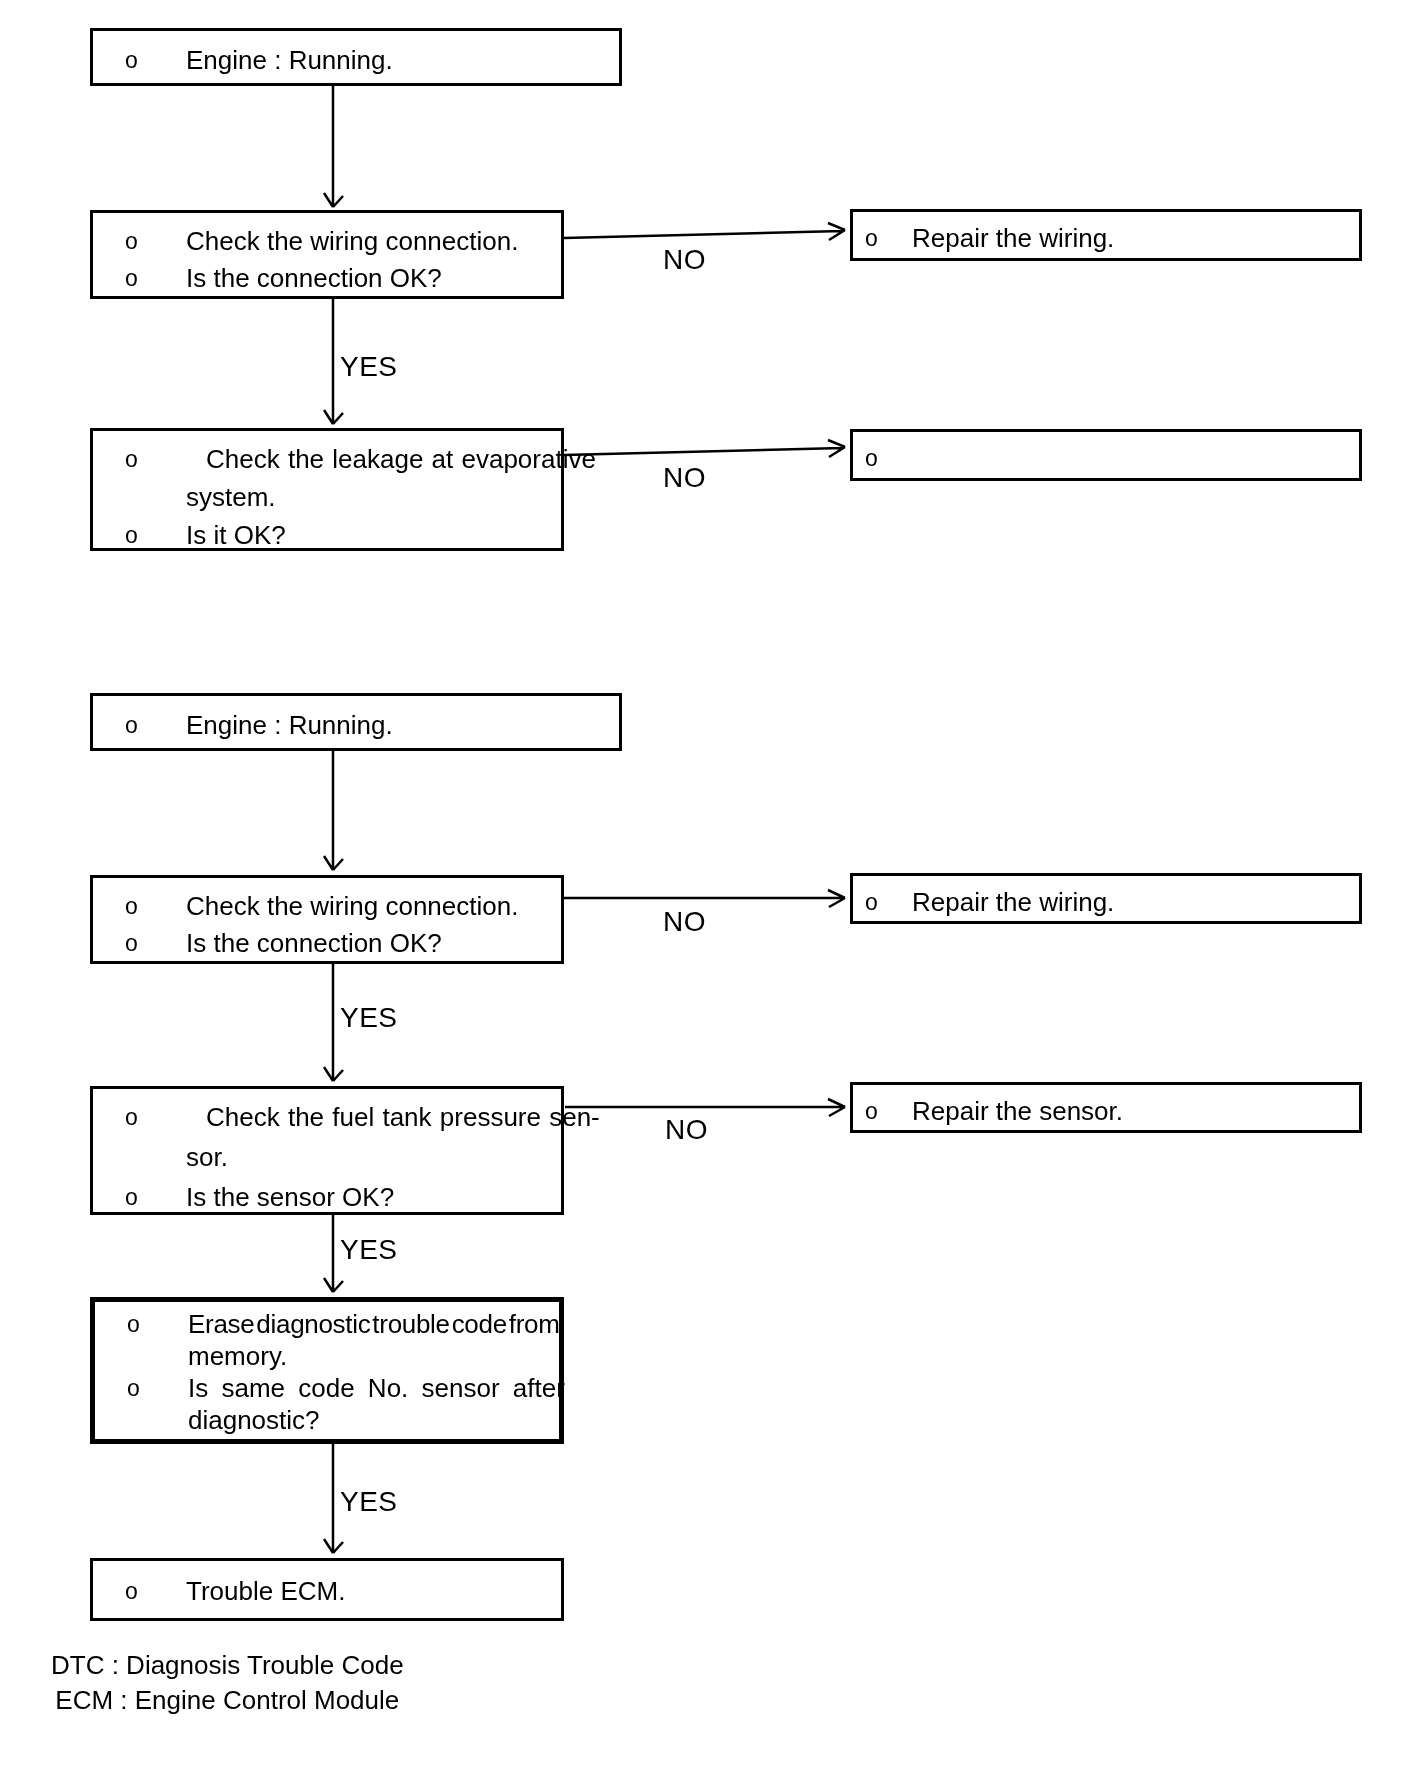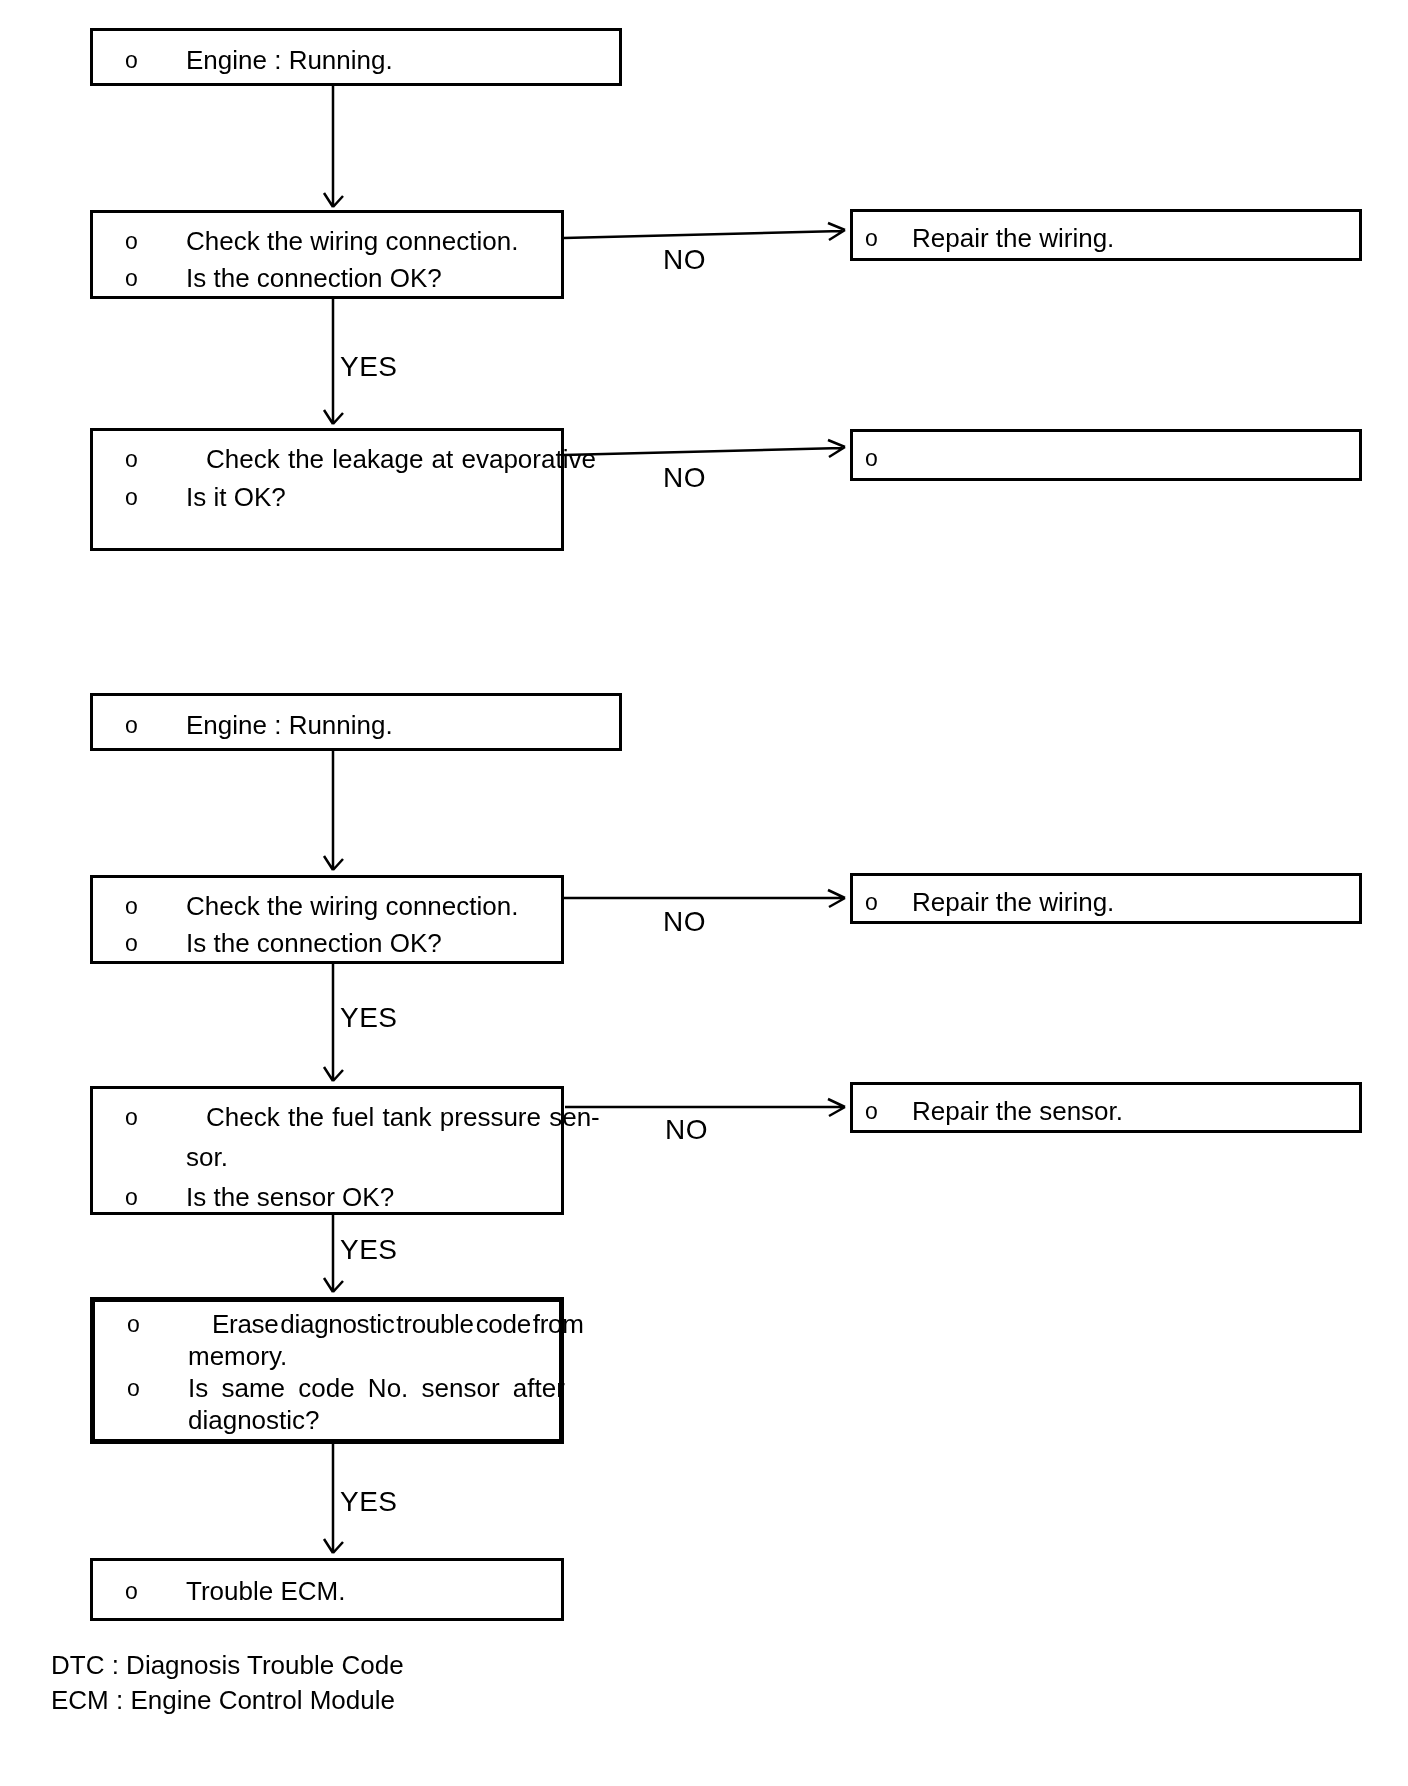--- a/index.html
+++ b/index.html
@@ -32,34 +32,35 @@
   .b {
     display: inline-block;
     width: 61px;
     font-size: 23px;
     flex: 0 0 61px;
   }
   .node.rightcol .b { width: 47px; flex-basis: 47px; }
   .node.rightcol { padding-left: 12px; }
   .node.leftcol { padding-left: 32px; }
   .t { display: inline-block; text-align: center; }
-  .t.tight { word-spacing: -5px; letter-spacing: -0.3px; margin-left: 24px; }
+  .t.tight { word-spacing: -5px; letter-spacing: -0.3px; }
   .t.wide  { word-spacing: 6px; }
   .t.wide-sm { word-spacing: 1px; margin-left: 20px; }
   .edge-label {
     position: absolute;
     font-size: 28px;
     letter-spacing: 0.5px;
   }
   .legend {
     position: absolute;
     left: 51px;
     top: 1648px;
     font-size: 26px;
     line-height: 35px;
+    text-align: center;
   }
 </style>
 </head>
 <body>
 
 <div class="canvas">
 
   <svg class="wires" viewBox="0 0 1408 1786" fill="none" stroke="#000" stroke-width="2.5">
 
     <path d="M333 86 V206 M324 193 L333 207 M343 196 L333 207"></path>
@@ -99,20 +100,24 @@
       <span class="t">Repair the wiring.</span>
     </div>
   </div>
 
   <div class="node leftcol" style="left:90px;top:428px;width:474px;height:123px;padding-top:9px;line-height:38px;">
     <div class="row">
       <span class="b">o</span>
       <span class="t wide-sm">Check the leakage at evaporative</span>
     </div>
     <div class="row">
+      <span class="b"></span>
+      <span class="t">system.</span>
+    </div>
+    <div class="row">
       <span class="b">o</span>
       <span class="t">Is it OK?</span>
     </div>
   </div>
 
   <div class="node rightcol" style="left:850px;top:429px;width:512px;height:52px;padding-top:8px;">
     <div class="row">
       <span class="b">o</span>
     </div>
   </div>

